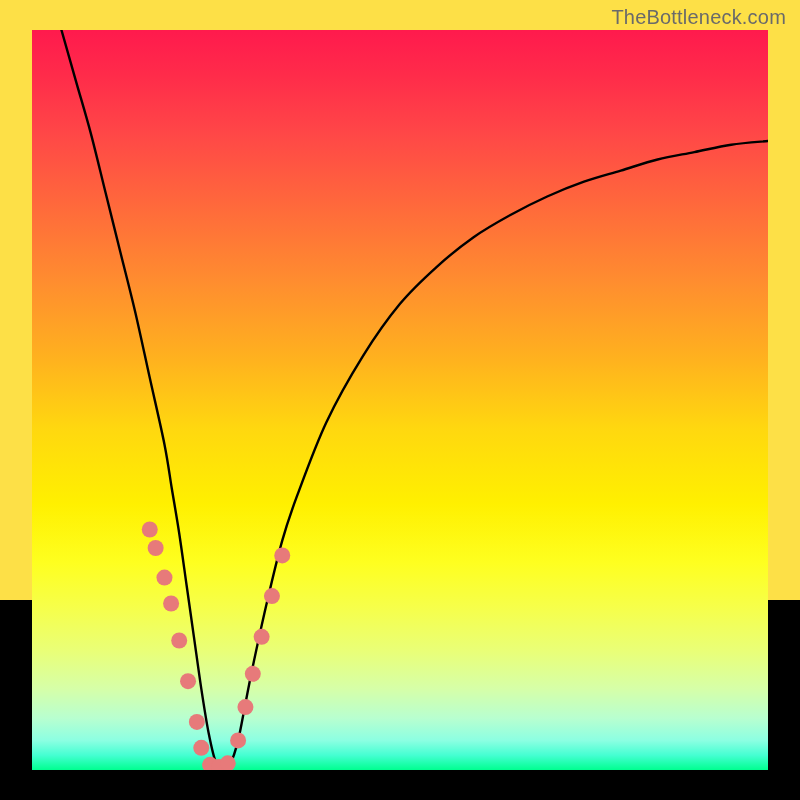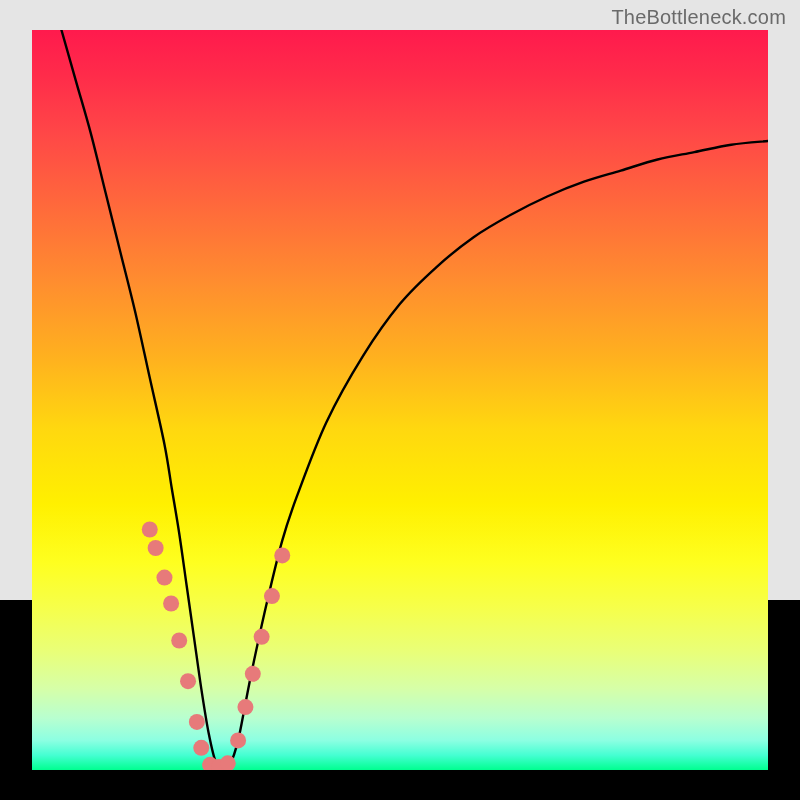--- a/index.html
+++ b/index.html
@@ -10,21 +10,21 @@
     background: #000;
     overflow: hidden;
     font-family: Arial, Helvetica, sans-serif;
   }
   .frame {
     position: absolute;
     left: 0;
     top: 0;
     width: 800px;
     height: 600px;
-    background: #e5e5e5;
+    background: #fde047;
   }
   .plot {
     position: absolute;
     left: 32px;
     top: 30px;
     width: 736px;
     height: 740px;
     overflow: hidden;
   }
   .gradient {

